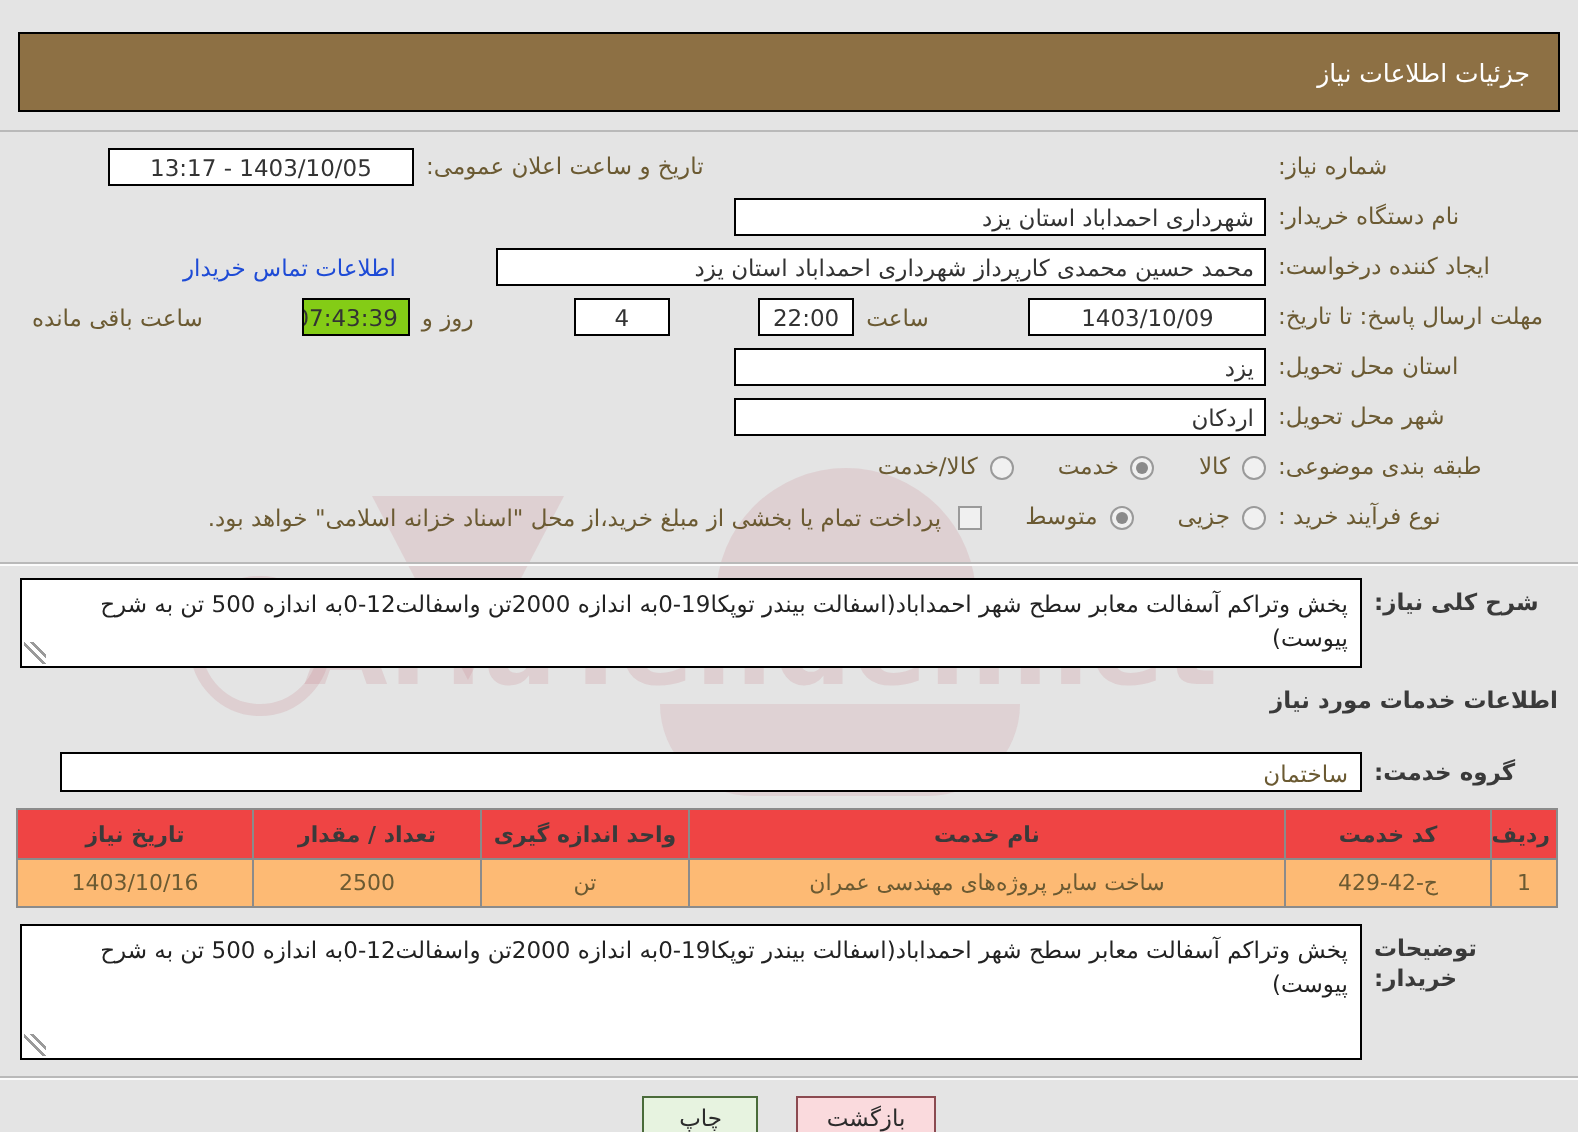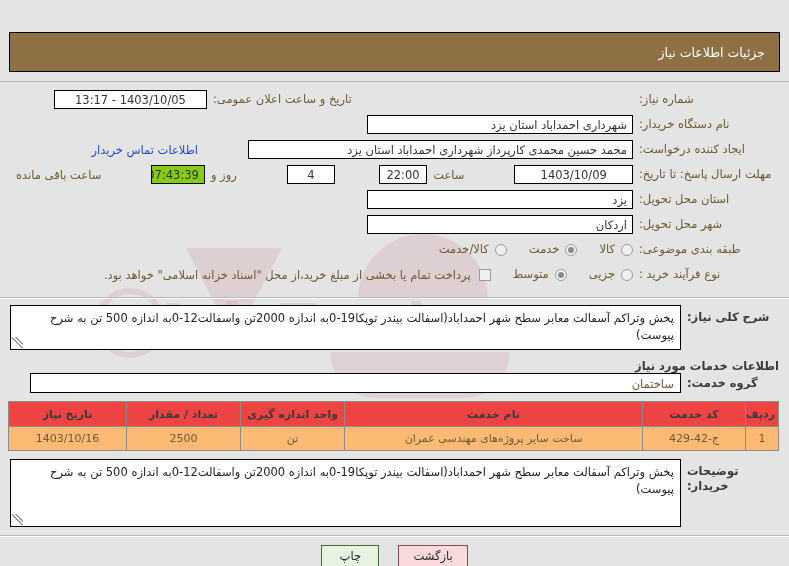--- a/index.html
+++ b/index.html
@@ -71,22 +71,21 @@
     width: 180px;
     height: 46px;
     background: rgba(200, 130, 140, 0.18);
     border-radius: 0 0 100px 100px;
   }
 
   .page { position: relative; z-index: 2; }
 
   
   .titlebar-wrap {
-    padding: 4px 9px 0 9px;
-    margin-top: 28px;
+    padding: 16px 9px 0 9px;
   }
   .titlebar {
     background: #8d7044;
     border: 1px solid #000;
     color: #ffffff;
     height: 40px;
     line-height: 40px;
     padding: 0 14px;
     font-size: 12.5px;
     text-align: right;
@@ -261,21 +260,21 @@
     height: 11px;
     background:
       linear-gradient(45deg, transparent 0 42%, #9a9a9a 42% 52%, transparent 52% 62%, #9a9a9a 62% 72%, transparent 72%);
   }
 
   .section-title {
     font-size: 11.5px;
     font-weight: bold;
     color: #3a3a3a;
     text-align: right;
-    padding: 9px 10px 0 0;
+    padding: 9px 10px 19px 0;
   }
 
   .grp-row {
     display: flex;
     align-items: center;
     padding: 0 10px 6px 10px;
   }
   .grp-label {
     font-size: 11.5px;
     font-weight: bold;

